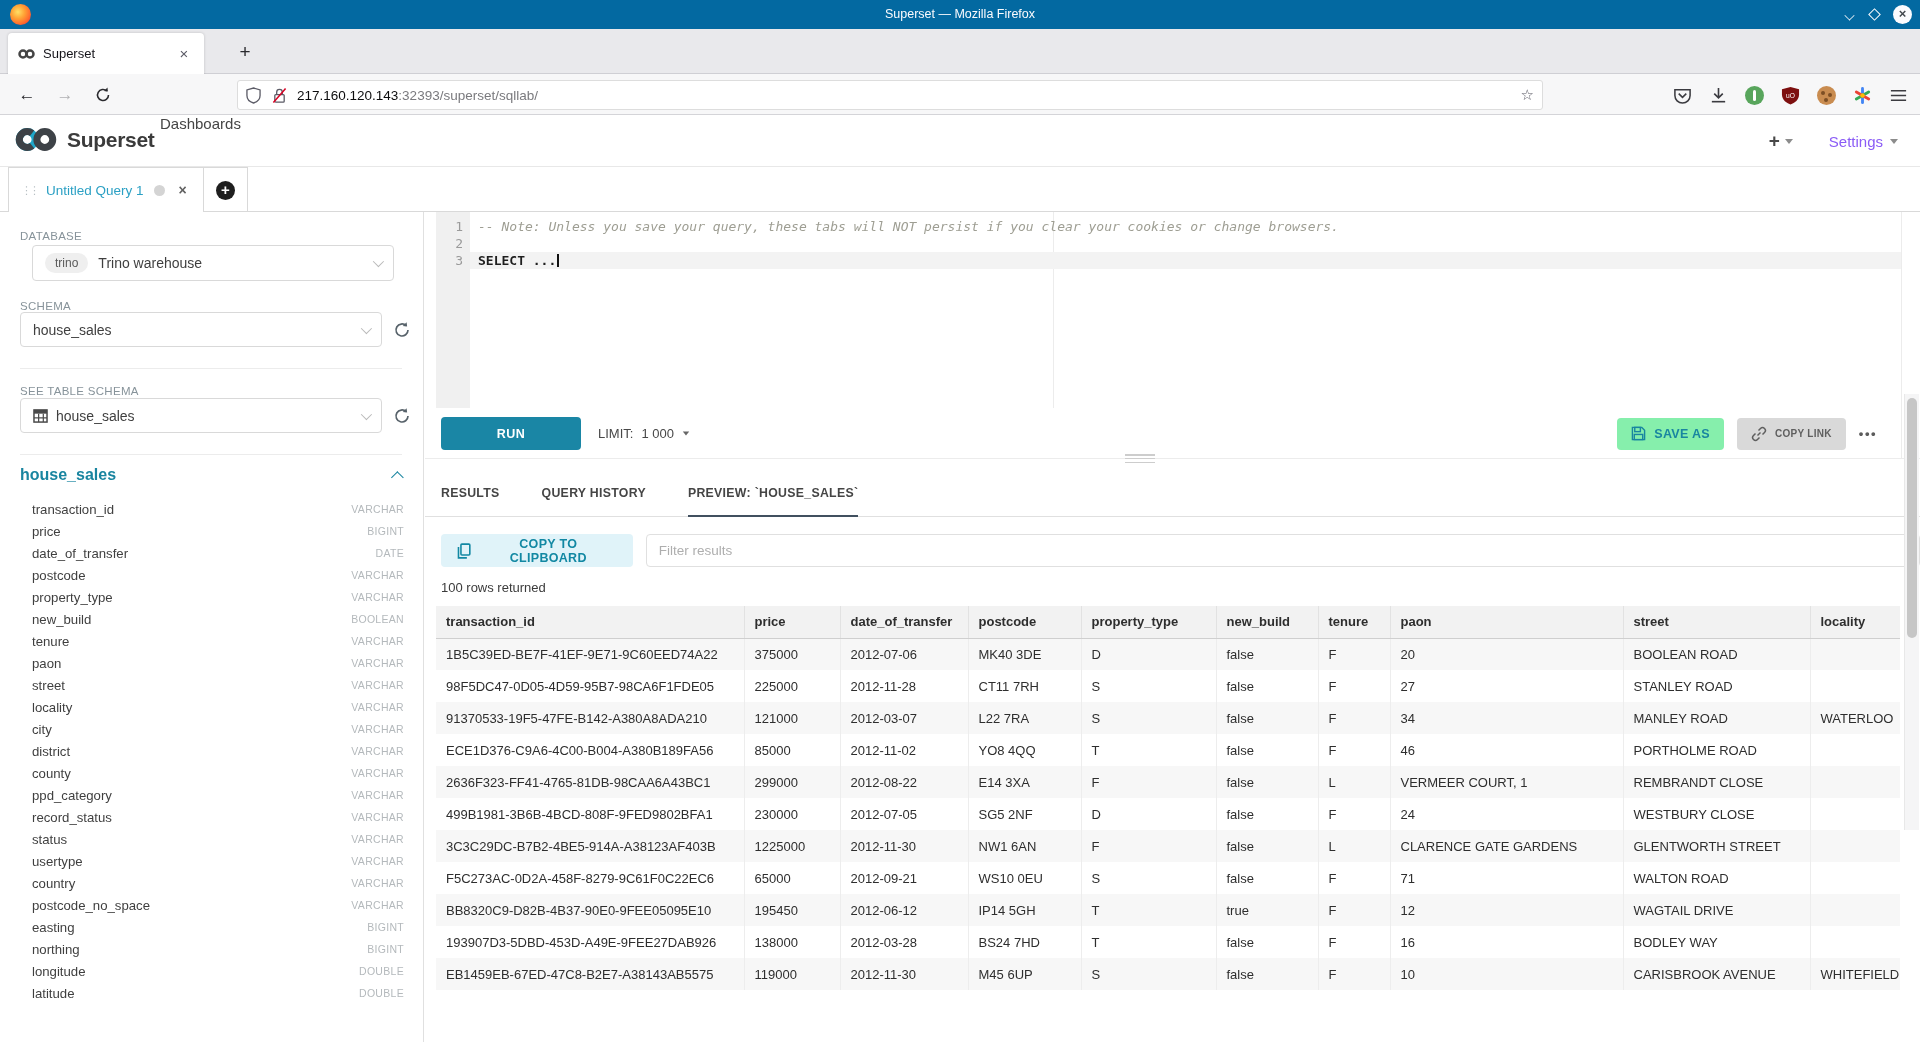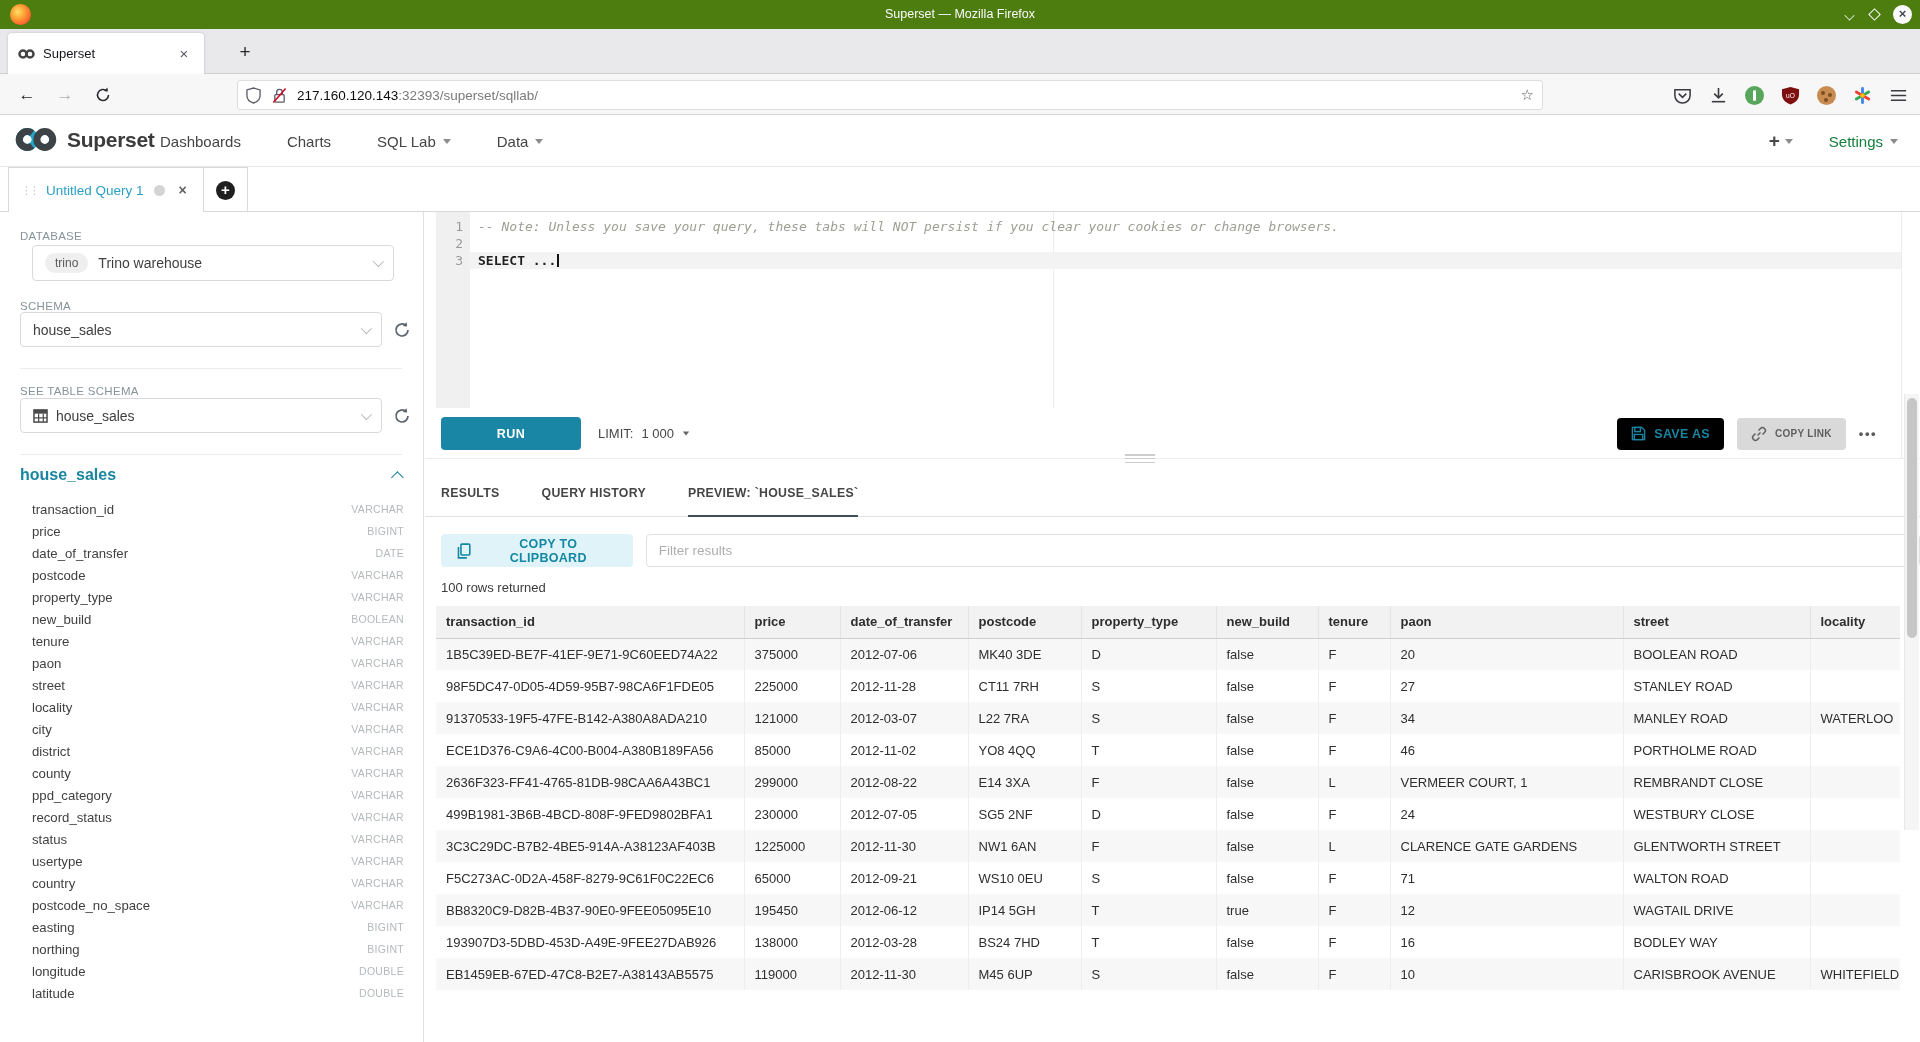--- a/index.html
+++ b/index.html
@@ -1,21 +1,21 @@
 <!DOCTYPE html>
 <html><head>
 <meta charset="utf-8">
 <style>
   * { margin:0; padding:0; box-sizing:border-box; }
   html,body { width:1920px; height:1042px; overflow:hidden; }
   body { font-family:"Liberation Sans", sans-serif; background:#fff; position:relative; }
   .screen { position:absolute; inset:0; width:1920px; height:1042px; }
 
   
-  .titlebar { position:absolute; left:0; top:0; width:1920px; height:29px; background:#4d7c0f; }
+  .titlebar { position:absolute; left:0; top:0; width:1920px; height:29px; background:#0369a1; }
   .fx-logo { position:absolute; left:10px; top:4px; width:21px; height:21px; border-radius:50%;
              background:radial-gradient(circle at 38% 38%, #ffe066 0%, #ffa436 35%, #ff6d2e 65%, #e3203b 100%); }
   .win-title { position:absolute; left:0; right:0; top:0; height:29px; line-height:29px; text-align:center;
                color:#fbfbfe; font-size:12.5px; }
   .win-controls { position:absolute; right:8px; top:0; height:29px; display:flex; align-items:center; gap:14px; }
   .wc-min { width:12px; height:7px; position:relative; }
   .wc-min:before { content:""; position:absolute; left:1px; top:0; width:8px; height:8px;
                    border-right:1.6px solid #fbfbfe; border-bottom:1.6px solid #fbfbfe; transform:rotate(45deg) scale(.8); }
   .wc-max { width:9px; height:9px; border:1.5px solid #fbfbfe; transform:rotate(45deg); }
   .wc-close { width:19px; height:19px; border-radius:50%; background:#fbfbfe; color:#42474e;
@@ -44,26 +44,26 @@
   .ti-ext-green { border-radius:50%; background:#58a55c; }
   .ti-ext-green:before { content:""; position:absolute; left:8px; top:4px; width:3px; height:11px; background:#fff; border-radius:2px; }
   .ti-cookie { border-radius:50%; background:#c98c50; }
   .ti-cookie:before { content:""; position:absolute; left:4px; top:5px; width:4px; height:4px; border-radius:50%; background:#7d4f24;
                       box-shadow:7px 2px 0 #7d4f24, 3px 7px 0 #7d4f24; }
 
   
   .appbar { position:absolute; left:0; top:115px; width:1920px; height:52px; background:#fff; border-bottom:1px solid #e8e8e8; }
   .brand { position:absolute; left:14px; top:11px; display:flex; align-items:center; gap:9px; }
   .brand-name { font-size:21px; font-weight:bold; color:#3b3b3b; letter-spacing:-.3px; }
-  .app-nav { position:absolute; left:160px; top:0; height:52px; display:flex; align-items:center; gap:46px; }
+  .app-nav { position:absolute; left:160px; top:0; height:52px; display:flex; align-items:center; gap:46px;flex-direction:column; }
   .app-nav-item { font-size:15px; color:#454545; display:flex; align-items:center; gap:7px; }
   .caret-sm { width:0; height:0; border-left:4px solid transparent; border-right:4px solid transparent; border-top:5px solid #8c8c8c; }
   .app-right { position:absolute; right:22px; top:0; height:52px; display:flex; align-items:center; gap:36px; }
   .plus-btn { display:flex; align-items:center; gap:5px; font-size:19px; font-weight:bold; color:#484848; }
-  .settings-btn { display:flex; align-items:center; gap:7px; font-size:15px; color:#15803d; }
+  .settings-btn { display:flex; align-items:center; gap:7px; font-size:15px; color:#8b5cf6; }
 
   
   .qstrip { position:absolute; left:0; top:167px; width:1920px; height:45px; background:#fff; border-bottom:1px solid #d9d9d9; }
   .qtab { position:absolute; left:8px; top:0; width:196px; height:45px; background:#fff;
           border:1px solid #d9d9d9; border-bottom:none; display:flex; align-items:center; padding:0 12px; z-index:2; }
   .qtab-dots { color:#b7bfc3; font-size:11px; letter-spacing:-3px; margin-right:9px; }
   .qtab-title { color:#2ba0c4; font-size:13.5px; }
   .qtab-dot { width:11px; height:11px; border-radius:50%; background:#d4d4d4; margin-left:10px; }
   .qtab-close { margin-left:14px; color:#616161; font-size:14px; font-weight:bold; }
   .qtab-add { position:absolute; left:204px; top:0; width:44px; height:45px; border:1px solid #d9d9d9; border-left:none; border-bottom:none;
@@ -106,21 +106,21 @@
   .ed-line .code.active { background:#f3f3f3; }
   .cursor { display:inline-block; width:1.5px; height:13px; background:#111; vertical-align:-2px; margin-left:1px; }
 
   
   .runrow { position:absolute; left:0; top:196px; width:1477px; height:50px; border-right:1px solid #ececec; }
   .run-btn { position:absolute; left:16px; top:9px; width:140px; height:33px; background:#1a86a5; color:#fff; border:none;
              border-radius:4px; font-size:12.5px; font-weight:bold; letter-spacing:.4px; font-family:inherit; }
   .limit { position:absolute; left:173px; top:9px; height:33px; display:flex; align-items:center; gap:8px; font-size:13px; color:#484848; }
   .limit b { font-weight:normal; }
   .right-actions { position:absolute; right:24px; top:9px; height:33px; display:flex; align-items:center; gap:13px; }
-  .saveas-btn { height:32px; background:#000000; color:#1985a0; border:none; border-radius:4px; font-weight:bold;
+  .saveas-btn { height:32px; background:#86efac; color:#1985a0; border:none; border-radius:4px; font-weight:bold;
                 font-size:12.5px; letter-spacing:.3px; display:flex; align-items:center; gap:8px; padding:0 14px; font-family:inherit; }
   .copylink-btn { height:32px; background:#d9d9d9; color:#5f5f5f; border:none; border-radius:4px; font-weight:bold;
                   font-size:10px; letter-spacing:.3px; display:flex; align-items:center; gap:8px; padding:0 14px; font-family:inherit; }
   .more-btn { font-size:13px; color:#5c5c5c; letter-spacing:1.5px; font-weight:bold; }
 
   
   .splitter { position:absolute; left:0; top:246px; width:1495px; height:12px; border-top:1px solid #ececec; }
   .grip { position:absolute; left:700px; top:-5px; width:30px; height:9px; display:flex; flex-direction:column; justify-content:space-between; }
   .grip i { display:block; height:1.5px; background:#cdcdcd; }
 

